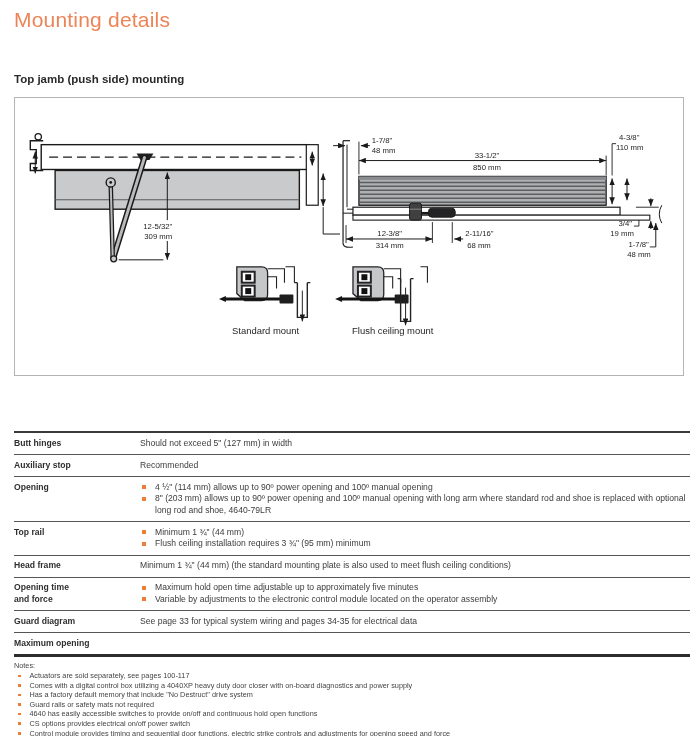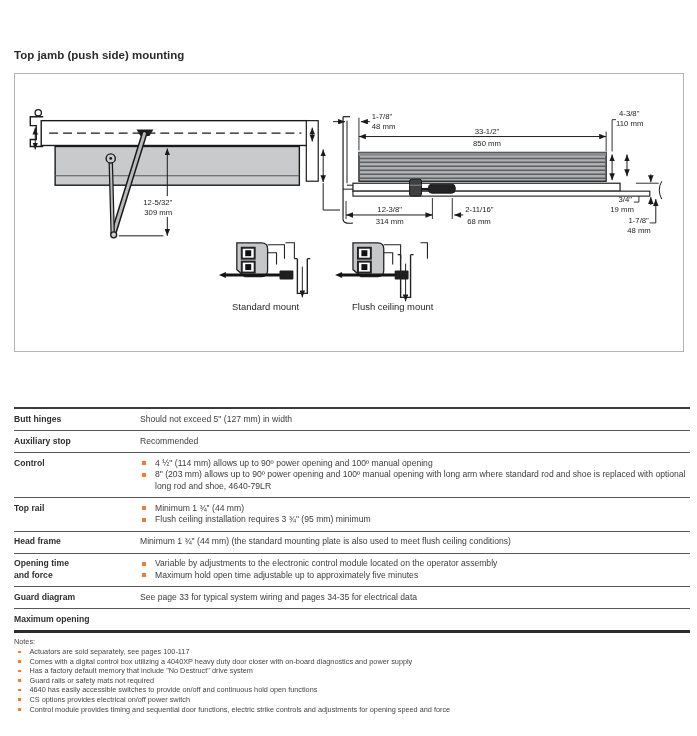--- a/index.html
+++ b/index.html
@@ -22,20 +22,21 @@
   .notes{margin-top:4px;width:676px;font-size:7.3px;line-height:9.6px;color:#454547}
   .notes-heading{line-height:10px}
   .note-item{display:flex}
   .note-sq{flex:none;width:2.5px;height:2.5px;background:#EE7D39;margin:3.5px 9px 0 4px}
 </style>
 </head>
 <body>
 
 <div class="page">
 
+  <h1 class="title">Mounting details</h1>
   <div class="subtitle">Top jamb (push side) mounting</div>
 
   <div class="diagram-box">
     <svg width="668" height="277" viewBox="0 0 670 279">
       <defs>
         <marker id="ah" viewBox="0 0 10 8" refX="10" refY="4" markerWidth="7" markerHeight="5.6" orient="auto-start-reverse" markerUnits="userSpaceOnUse">
           <path d="M0,0 L10,4 L0,8 Z" fill="#1a1a1a"></path>
         </marker>
       </defs>
 
@@ -186,21 +187,21 @@
       <div class="spec-label">Butt hinges</div>
       <div class="spec-value">Should not exceed 5" (127 mm) in width</div>
     </div>
 
     <div class="spec-row">
       <div class="spec-label">Auxiliary stop</div>
       <div class="spec-value">Recommended</div>
     </div>
 
     <div class="spec-row">
-      <div class="spec-label">Control</div>
+      <div class="spec-label">Opening</div>
       <div class="spec-value">
         <div class="bullet-item">
             <span class="bullet-sq"></span>
             <span>4 ½" (114 mm) allows up to 90º power opening and 100º manual opening</span>
           </div>
         <div class="bullet-item">
             <span class="bullet-sq"></span>
             <span>8" (203 mm) allows up to 90º power opening and 100º manual opening with long arm where standard rod and shoe is replaced with optional long rod and shoe, 4640-79LR</span>
           </div>
       </div>
@@ -224,25 +225,25 @@
       <div class="spec-label">Head frame</div>
       <div class="spec-value">Minimum 1 ¾" (44 mm) (the standard mounting plate is also used to meet flush ceiling conditions)</div>
     </div>
 
     <div class="spec-row">
       <div class="spec-label">Opening time
 and force</div>
       <div class="spec-value">
         <div class="bullet-item">
             <span class="bullet-sq"></span>
+            <span>Maximum hold open time adjustable up to approximately five minutes</span>
+          </div>
+        <div class="bullet-item">
+            <span class="bullet-sq"></span>
             <span>Variable by adjustments to the electronic control module located on the operator assembly</span>
-          </div>
-        <div class="bullet-item">
-            <span class="bullet-sq"></span>
-            <span>Maximum hold open time adjustable up to approximately five minutes</span>
           </div>
       </div>
     </div>
 
     <div class="spec-row">
       <div class="spec-label">Guard diagram</div>
       <div class="spec-value">See page 33 for typical system wiring and pages 34-35 for electrical data</div>
     </div>
 
     <div class="spec-row">

